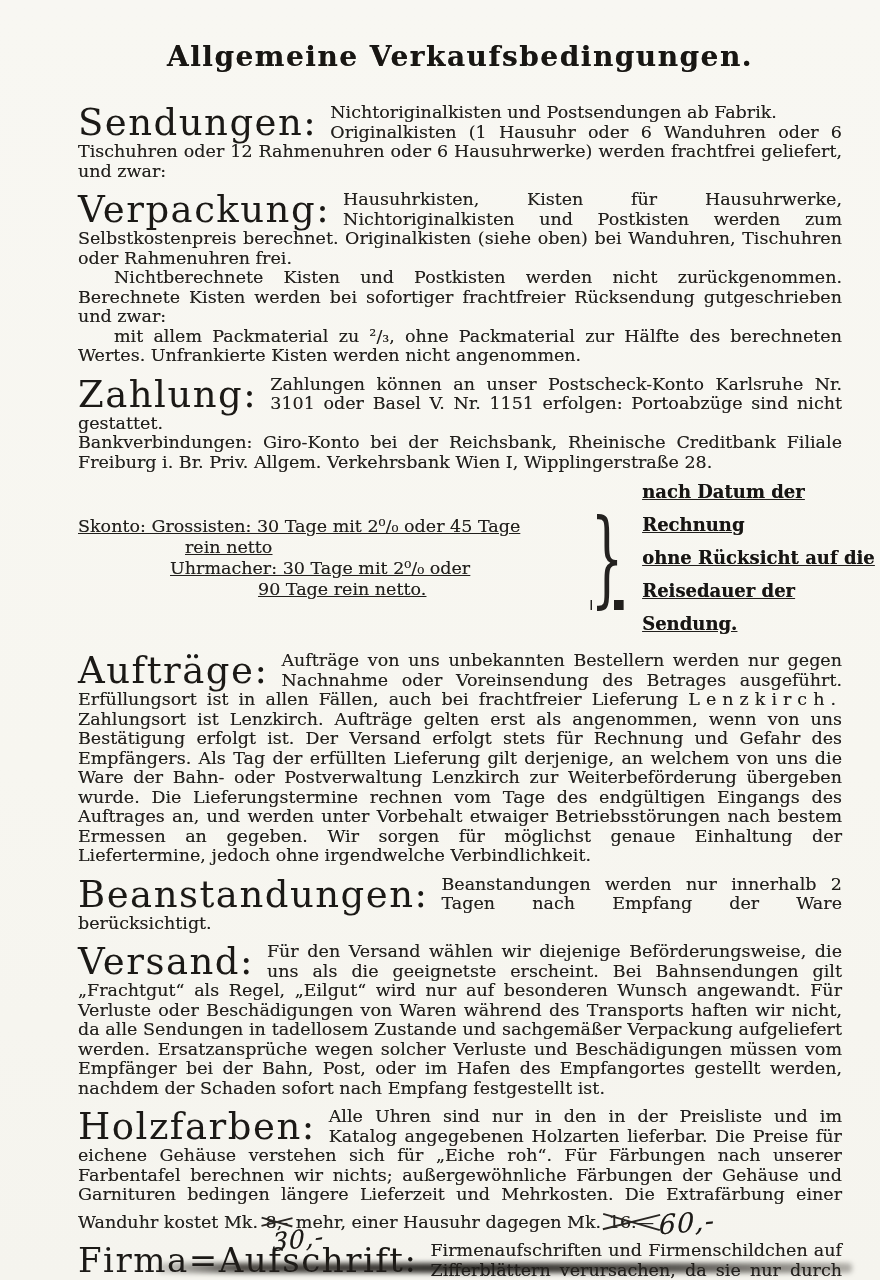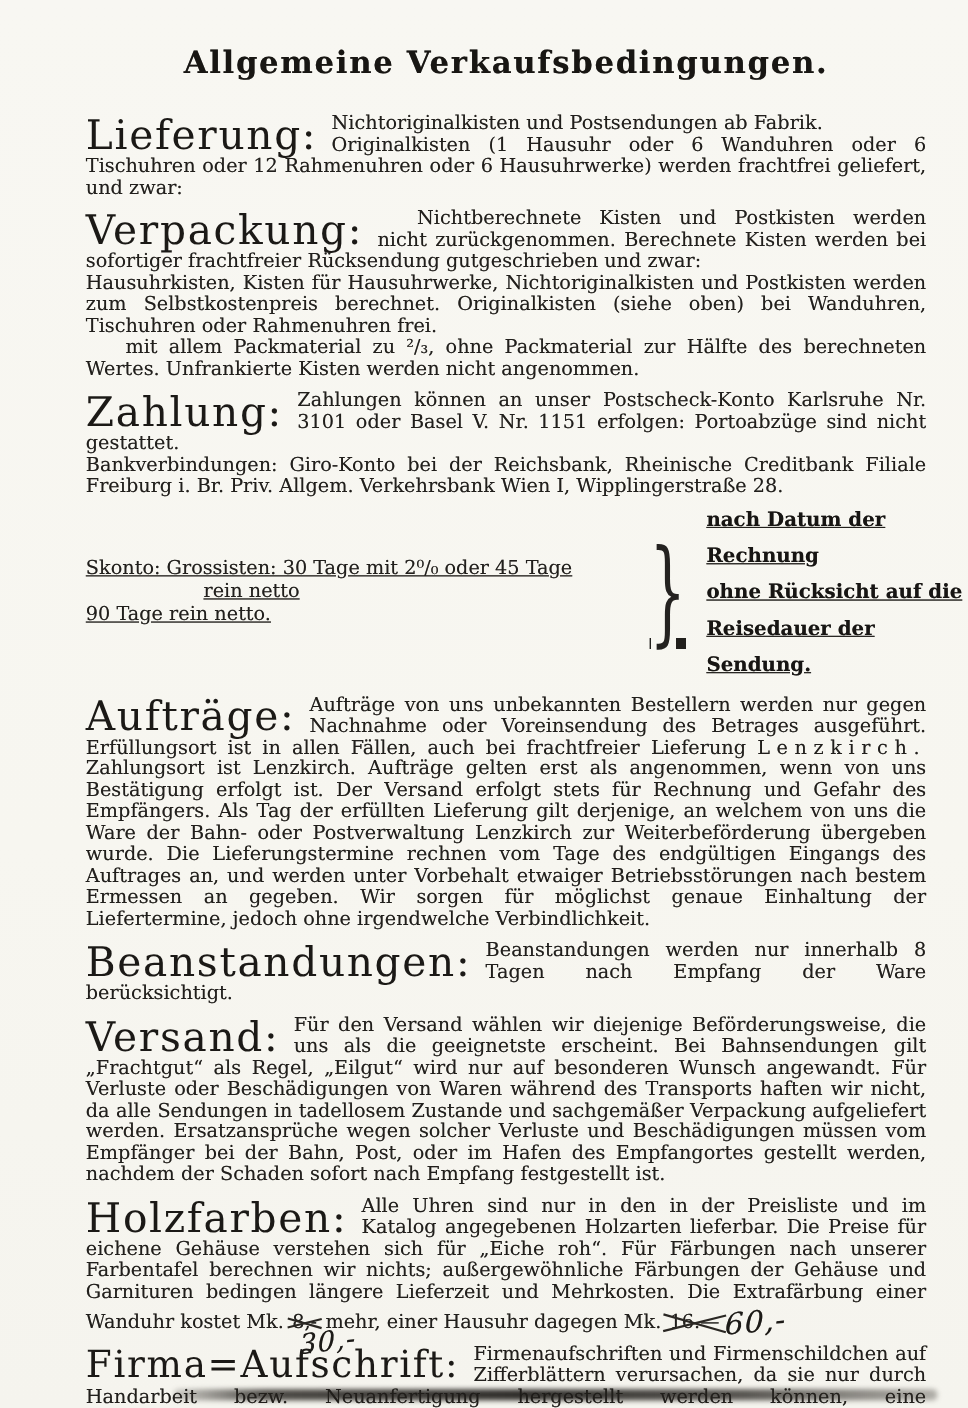--- a/index.html
+++ b/index.html
@@ -42,21 +42,21 @@
     text-align: justify;
     text-shadow: 0 0 .4px rgba(25,22,18,.5);
   }
   .ind { text-indent: 36px; }
   .sp-word { letter-spacing: 6px; margin-top: 40px; }
   
   .skonto { display: flex; align-items: center; margin: 3px 0 2px 0; text-decoration: underline; }
   .sk-left { width: 498px; flex: 0 0 auto; font-size: 17.5px; line-height: 21px; text-shadow: 0 0 .4px rgba(25,22,18,.5); }
   .sk-i2 { margin-left: 107px; }
   .sk-i3 { margin-left: 92px; }
-  .sk-i4 { }
+  .sk-i4 { margin-left: 180px; }
   .sk-brace {
     flex: 0 0 auto;
     font-size: 104px;
     font-weight: 300;
     line-height: 86px;
     transform: scaleX(.5);
     margin: 0 0 0 -2px;
     color: #242220;
   }
   .sk-note {
@@ -103,56 +103,57 @@
   }
 </style>
 </head>
 <body>
 
 <div class="page">
 
   <div class="title">Allgemeine Verkaufsbedingungen.</div>
 
   <section class="sec">
-    <span class="hd">Lieferung:</span>
+    <span class="hd">Sendungen:</span>
     <p class="body"><span>Nichtoriginalkisten und Postsendungen ab Fabrik.</span><br><span>Originalkisten (1 Hausuhr oder 6 Wanduhren oder 6 Tischuhren oder 12 Rahmenuhren oder 6 Hausuhrwerke) werden frachtfrei geliefert, und zwar:</span></p>
   </section>
 
   <section class="sec">
     <span class="hd">Verpackung:</span>
+    <p class="body">Hausuhrkisten, Kisten für Hausuhrwerke, Nichtoriginalkisten und Postkisten werden zum Selbstkostenpreis berechnet. Originalkisten (siehe oben) bei Wanduhren, Tischuhren oder Rahmenuhren frei.</p>
     <p class="body ind">Nichtberechnete Kisten und Postkisten werden nicht zurückgenommen. Berechnete Kisten werden bei sofortiger frachtfreier Rücksendung gutgeschrieben und zwar:</p>
-    <p class="body">Hausuhrkisten, Kisten für Hausuhrwerke, Nichtoriginalkisten und Postkisten werden zum Selbstkostenpreis berechnet. Originalkisten (siehe oben) bei Wanduhren, Tischuhren oder Rahmenuhren frei.</p>
     <p class="body ind">mit allem Packmaterial zu ²/₃, ohne Packmaterial zur Hälfte des berechneten Wertes. Unfrankierte Kisten werden nicht angenommen.</p>
   </section>
 
   <section class="sec">
     <span class="hd">Zahlung:</span>
     <p class="body">Zahlungen können an unser Postscheck-Konto Karlsruhe Nr. 3101 oder Basel V. Nr. 1151 erfolgen: Portoabzüge sind nicht gestattet.</p>
     <p class="body">Bankverbindungen: Giro-Konto bei der Reichsbank, Rheinische Creditbank Filiale Freiburg i. Br.  Priv. Allgem.  Verkehrsbank Wien I, Wipplingerstraße 28.</p>
     <div class="skonto">
       <div class="sk-left">
         <div>Skonto:  Grossisten:  30 Tage mit 2⁰/₀ oder 45 Tage</div>
         <div class="sk-i2">rein netto</div>
+        <div class="sk-i3">Uhrmacher:  30 Tage mit 2⁰/₀ oder</div>
         <div class="sk-i4">90 Tage rein netto.</div>
       </div>
       <div class="sk-brace">}</div>
       <div class="sk-note">nach Datum der Rechnung
 ohne Rücksicht auf die
 Reisedauer der Sendung.</div>
     </div>
   </section>
 
   <section class="sec">
     <span class="hd">Aufträge:</span>
     <p class="body"><span>Aufträge von uns unbekannten Bestellern werden nur gegen Nachnahme oder Voreinsendung des Betrages ausgeführt. Erfüllungsort ist in allen Fällen, auch bei frachtfreier Lieferung </span><span class="sp-word">Lenzkirch.</span><span> Zahlungsort ist Lenzkirch. Aufträge gelten erst als angenommen, wenn von uns Bestätigung erfolgt ist. Der Versand erfolgt stets für Rechnung und Gefahr des Empfängers. Als Tag der erfüllten Lieferung gilt derjenige, an welchem von uns die Ware der Bahn- oder Postverwaltung Lenzkirch zur Weiterbeförderung übergeben wurde. Die Lieferungstermine rechnen vom Tage des endgültigen Eingangs des Auftrages an, und werden unter Vorbehalt etwaiger Betriebsstörungen nach bestem Ermessen an gegeben. Wir sorgen für möglichst genaue Einhaltung der Liefertermine, jedoch ohne irgendwelche Verbindlichkeit.</span></p>
   </section>
 
   <section class="sec">
     <span class="hd">Beanstandungen:</span>
-    <p class="body">Beanstandungen werden nur innerhalb 8 Tagen nach Empfang der Ware berücksichtigt.</p>
+    <p class="body">Beanstandungen werden nur innerhalb 2 Tagen nach Empfang der Ware berücksichtigt.</p>
   </section>
 
   <section class="sec">
     <span class="hd">Versand:</span>
     <p class="body">Für den Versand wählen wir diejenige Beförderungsweise, die uns als die geeignetste erscheint. Bei Bahnsendungen gilt „Frachtgut“ als Regel, „Eilgut“ wird nur auf besonderen Wunsch angewandt. Für Verluste oder Beschädigungen von Waren während des Transports haften wir nicht, da alle Sendungen in tadellosem Zustande und sachgemäßer Verpackung aufgeliefert werden. Ersatzansprüche wegen solcher Verluste und Beschädigungen müssen vom Empfänger bei der Bahn, Post, oder im Hafen des Empfangortes gestellt werden, nachdem der Schaden sofort nach Empfang festgestellt ist.</p>
   </section>
 
   <section class="sec">
     <span class="hd">Holzfarben:</span>
     <p class="body"><span>Alle Uhren sind nur in den in der Preisliste und im Katalog angegebenen Holzarten lieferbar. Die Preise für eichene Gehäuse verstehen sich für „Eiche roh“. Für Färbungen nach unserer Farbentafel berechnen wir nichts; außergewöhnliche Färbungen der Gehäuse und Garnituren bedingen längere Lieferzeit und Mehrkosten. Die Extrafärbung einer Wanduhr kostet Mk. </span><span class="price-wrap"><span class="xout">8,-</span><span class="hw hw-below">30,-</span></span><span> mehr, einer Hausuhr dagegen Mk. </span><span class="xout">16.—</span><span class="hw hw-inline">60,-</span></p>

